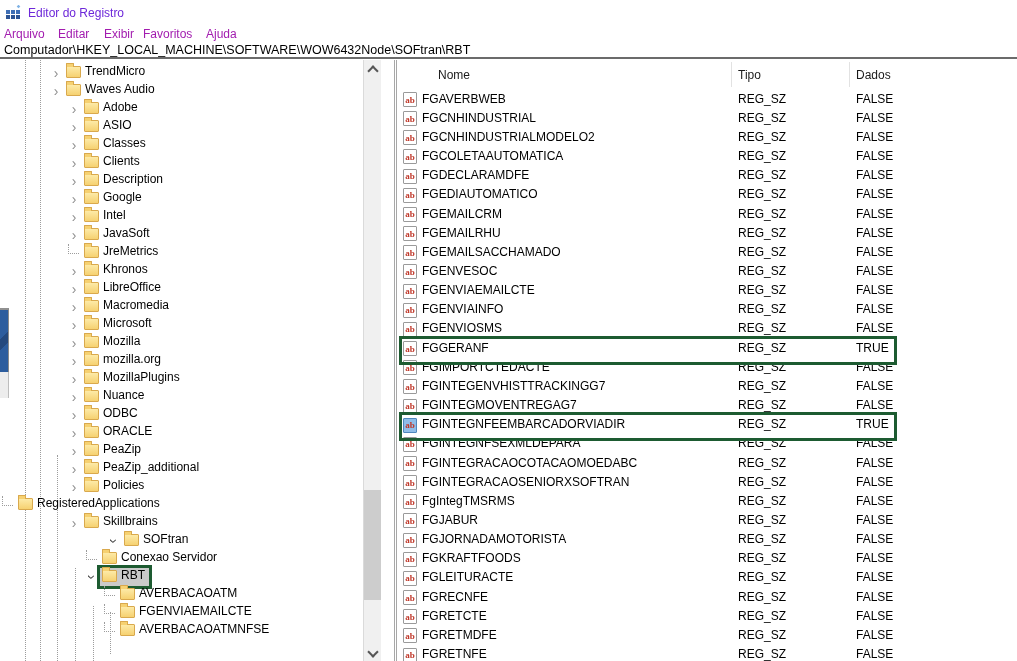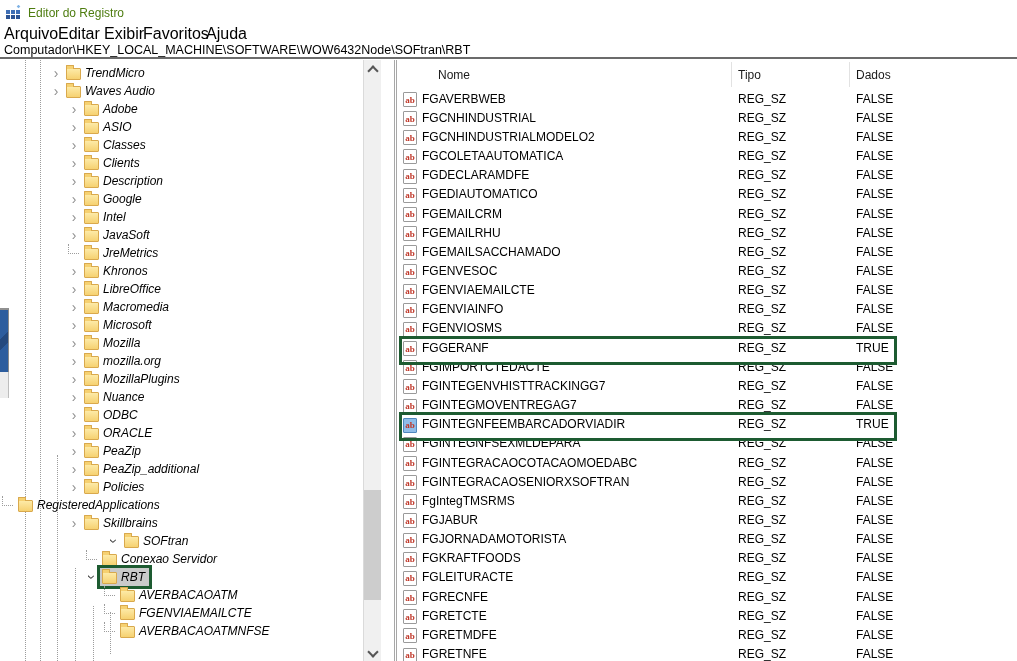--- a/index.html
+++ b/index.html
@@ -4,26 +4,26 @@
 <style>
   * { margin:0; padding:0; box-sizing:border-box; }
   html,body { background:#fff; }
   .window {
     position:relative; width:1017px; height:661px; overflow:hidden;
     background:#fff; font-family:"Liberation Sans", sans-serif; font-size:12px; color:#000;
   }
   
   .titlebar { position:absolute; left:0; top:0; width:100%; height:25px;
     display:flex; align-items:center; gap:7px; padding-left:5px; background:#fff; }
-  .titlebar .title { color:#4d7c0f; font-size:12px; }
+  .titlebar .title { color:#6d28d9; font-size:12px; }
   .appicon { width:16px; height:16px; flex:none; display:inline-block; }
   
   .menubar { position:absolute; left:0; top:25px; width:100%; height:17px;
     display:flex; align-items:center; padding-left:4px; background:#fff; }
-  .mitem { display:inline-block; font-size:16px; color:#000000; }
+  .mitem { display:inline-block; font-size:12px; color:#a21caf; }
   .mitem:nth-child(1){ width:54px; } .mitem:nth-child(2){ width:46px; }
   .mitem:nth-child(3){ width:39px; } .mitem:nth-child(4){ width:63px; }
   
   .addressbar { position:absolute; left:0; top:42px; width:100%; height:15px;
     padding-left:4px; background:#fff; display:flex; align-items:center; font-size:12.5px; }
   .topline { position:absolute; left:0; top:57px; width:100%; height:2px; background:#6b6b6b; }
   
   .treepane { position:absolute; left:0; top:60px; width:364px; height:601px;
     overflow:hidden; padding-top:4px; border-right:1px solid #dadada; }
   .guide { position:absolute; width:0; border-left:1px dotted #9c9c9c; }
@@ -37,21 +37,21 @@
   .arrow.expanded  { color:#3c3c3c; transform:rotate(90deg); }
   .arrow.leaf { position:relative; }
   .arrow.leaf::before { content:""; position:absolute; left:2px; top:0; width:10px; height:9px;
     border-left:1px dotted #9c9c9c; border-bottom:1px dotted #9c9c9c; }
   .folder { width:15px; height:12px; position:relative; flex:none; border-radius:1px;
     background:linear-gradient(180deg, var(--folder-light), var(--folder-dark));
     border:1px solid var(--folder-edge); margin-top:2px; }
   .folder::before { content:""; position:absolute; left:-1px; top:-4px; width:6px; height:3px;
     background:var(--folder-dark); border:1px solid var(--folder-edge); border-bottom:none;
     border-radius:1px 1px 0 0; }
-  .selwrap { display:inline-flex; align-items:center; gap:4px; padding:0 4px 0 2px; height:18px;font-style:italic; }
+  .selwrap { display:inline-flex; gap:4px; padding:0 4px 0 2px; height:18px; }
   .trow.selected .selwrap { background:var(--selgray); box-shadow:0 0 0 3px var(--green); }
   .tlabel { font-size:12px; }
   
   .vscroll { position:absolute; left:364px; top:60px; width:17px; height:601px; background:#f0f0f0; }
   .sarrow { position:absolute; left:0; width:17px; height:17px; }
   .sarrow.up{ top:0; } .sarrow.down{ bottom:0; }
   .sarrow::before { content:""; position:absolute; left:5px; width:6px; height:6px;
     border-top:2px solid #555; border-right:2px solid #555; }
   .sarrow.up::before { top:7px; transform:rotate(-45deg); }
   .sarrow.down::before { top:4px; transform:rotate(135deg); }

